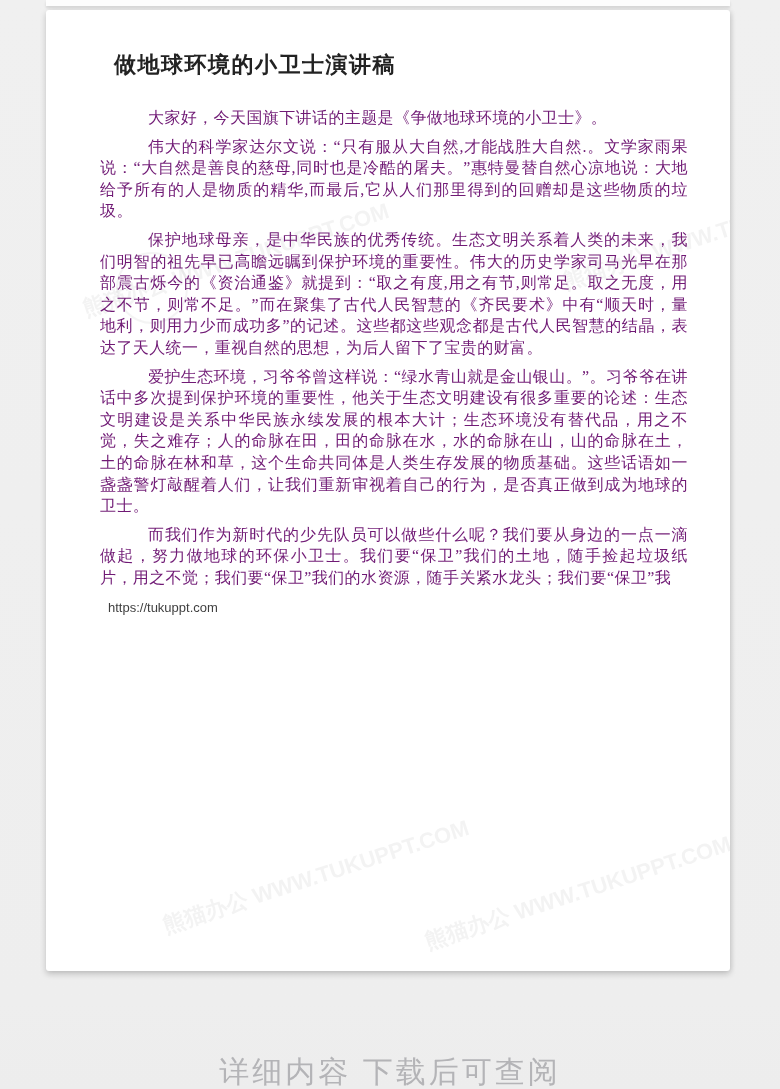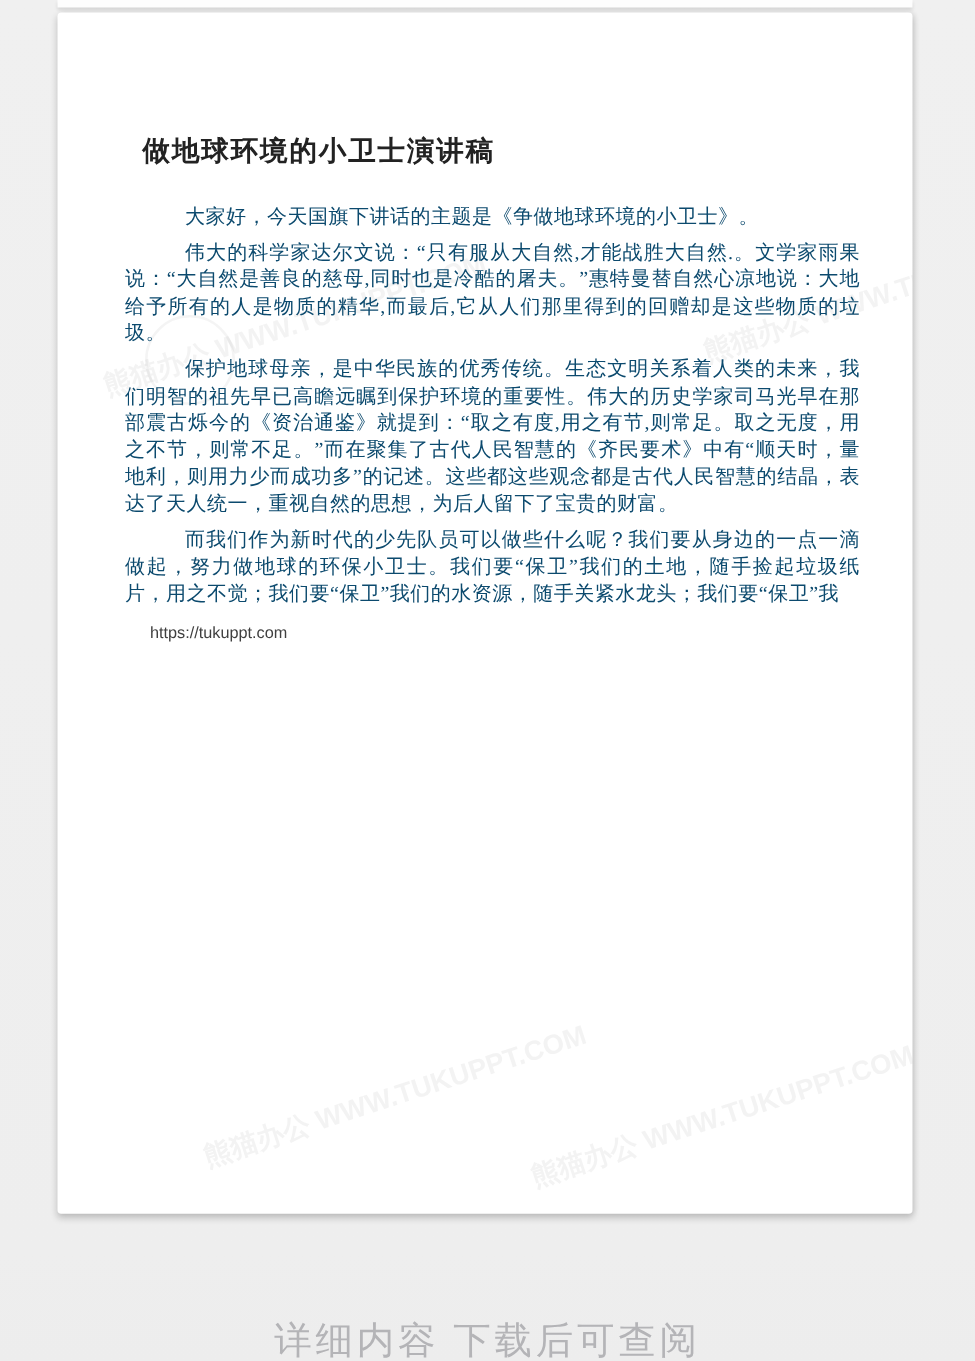--- a/index.html
+++ b/index.html
@@ -24,42 +24,42 @@
   .page {
     position: absolute; left: 46px; top: 10px;
     width: 684px; height: 961px;
     background: #ffffff;
     border-radius: 3px;
     box-shadow: 0 3px 6px rgba(0,0,0,0.20), 2px 0 4px rgba(0,0,0,0.05);
     overflow: hidden;
   }
   .doc {
     position: relative;
-    padding: 96px 42px 0 54px;
+    padding: 40px 42px 0 54px;
     color: #3b3b3b;
   }
   .doc-title {
     font-size: 22px;
     font-weight: bold;
     color: #222222;
     letter-spacing: 1.5px;
     margin: 0 0 27px 14px;
   }
   .para {
     font-size: 16px;
     line-height: 21.6px;
     text-align: justify;
     text-indent: 48px;
     letter-spacing: 0.4px;
     margin: 0 0 7px 0;
-    color: #0c4a6e;
+    color: #701a75;
   }
   .source-link {
     display: block;
-    margin: 12px 0 0 20px;
+    margin: 12px 0 0 8px;
     font-family: "Liberation Sans", sans-serif;
     font-size: 13px;
     color: #3f3f3f;
     text-decoration: none;
   }
   
   .watermark {
     position: absolute;
     font-family: "Liberation Sans", sans-serif;
     font-weight: bold;
@@ -106,20 +106,21 @@
     <span class="watermark wm-3">熊猫办公 WWW.TUKUPPT.COM</span>
     <span class="watermark wm-4">熊猫办公 WWW.TUKUPPT.COM</span>
     <span class="watermark-seal"></span>
 
     <div class="doc">
       <h1 class="doc-title">做地球环境的小卫士演讲稿</h1>
 
       <p class="para">大家好，今天国旗下讲话的主题是《争做地球环境的小卫士》。</p>
       <p class="para">伟大的科学家达尔文说：“只有服从大自然,才能战胜大自然.。文学家雨果说：“大自然是善良的慈母,同时也是冷酷的屠夫。”惠特曼替自然心凉地说：大地给予所有的人是物质的精华,而最后,它从人们那里得到的回赠却是这些物质的垃圾。</p>
       <p class="para">保护地球母亲，是中华民族的优秀传统。生态文明关系着人类的未来，我们明智的祖先早已高瞻远瞩到保护环境的重要性。伟大的历史学家司马光早在那部震古烁今的《资治通鉴》就提到：“取之有度,用之有节,则常足。取之无度，用之不节，则常不足。”而在聚集了古代人民智慧的《齐民要术》中有“顺天时，量地利，则用力少而成功多”的记述。这些都这些观念都是古代人民智慧的结晶，表达了天人统一，重视自然的思想，为后人留下了宝贵的财富。</p>
+      <p class="para">爱护生态环境，习爷爷曾这样说：“绿水青山就是金山银山。”。习爷爷在讲话中多次提到保护环境的重要性，他关于生态文明建设有很多重要的论述：生态文明建设是关系中华民族永续发展的根本大计；生态环境没有替代品，用之不觉，失之难存；人的命脉在田，田的命脉在水，水的命脉在山，山的命脉在土，土的命脉在林和草，这个生命共同体是人类生存发展的物质基础。这些话语如一盏盏警灯敲醒着人们，让我们重新审视着自己的行为，是否真正做到成为地球的卫士。</p>
       <p class="para">而我们作为新时代的少先队员可以做些什么呢？我们要从身边的一点一滴做起，努力做地球的环保小卫士。我们要“保卫”我们的土地，随手捡起垃圾纸片，用之不觉；我们要“保卫”我们的水资源，随手关紧水龙头；我们要“保卫”我</p>
 
       <span class="source-link">https://tukuppt.com</span>
     </div>
   </div>
 
   <div class="footer-notice">详细内容 下载后可查阅</div>
 
 </div>
 

